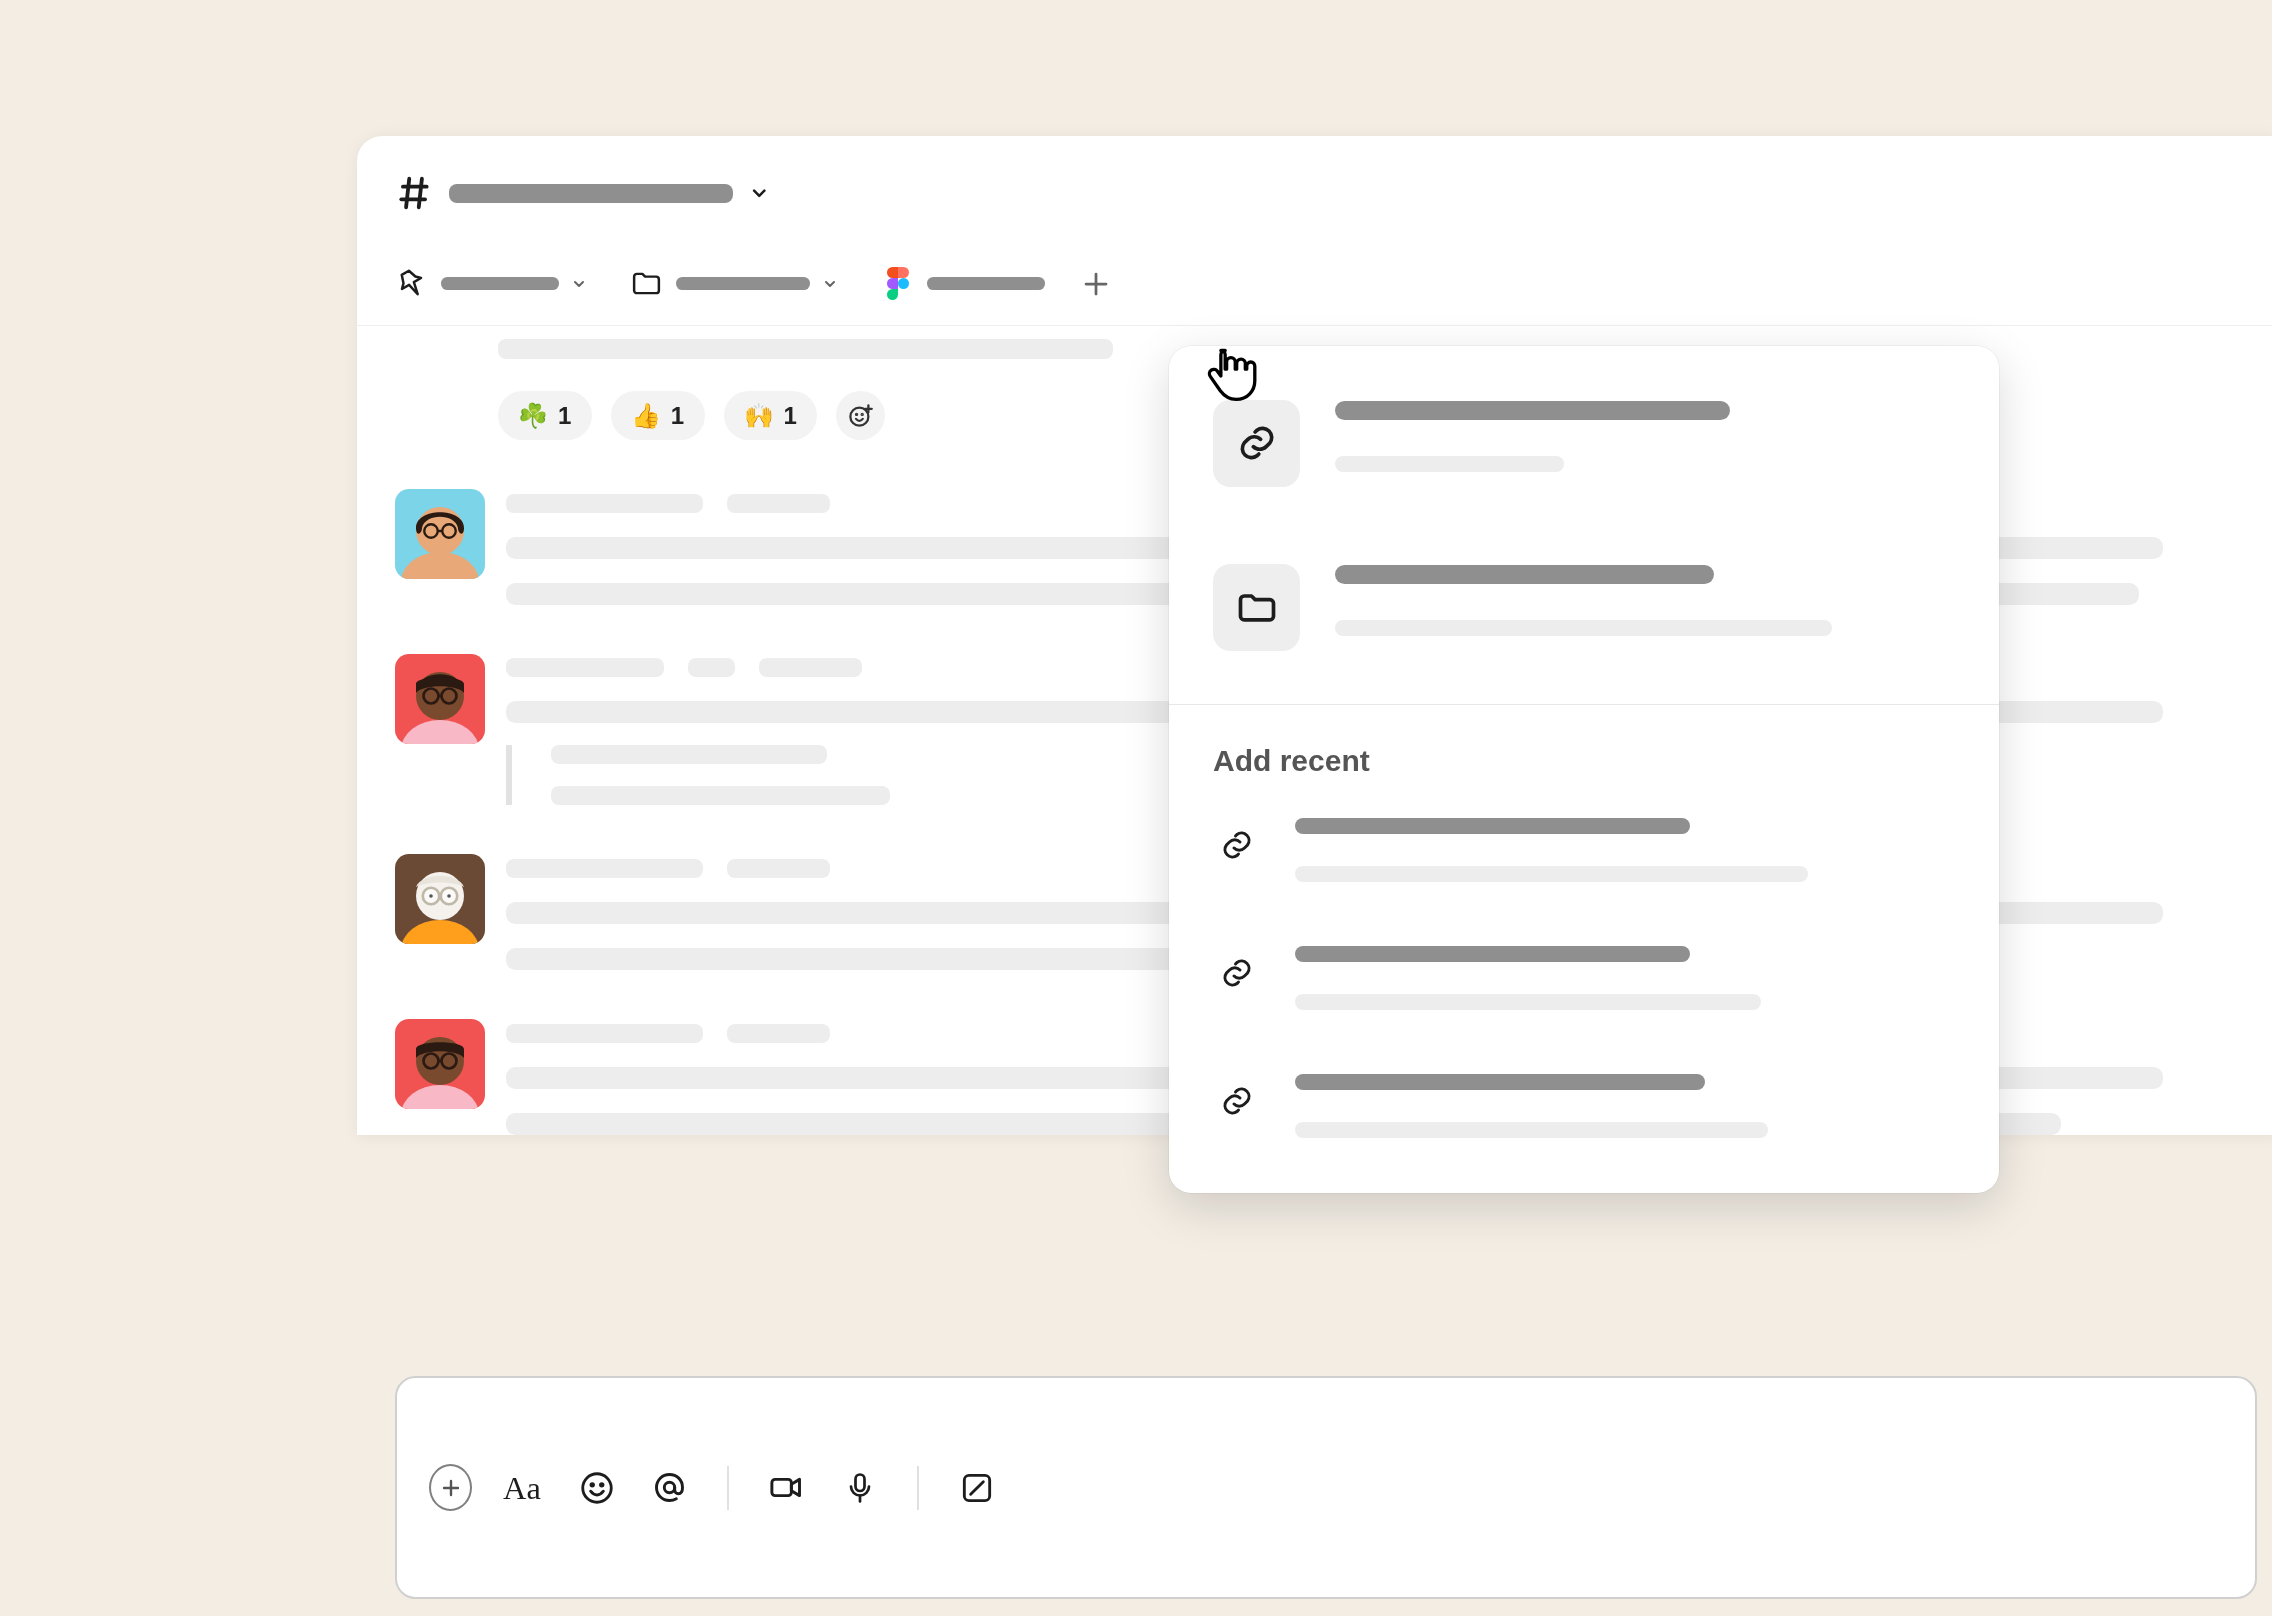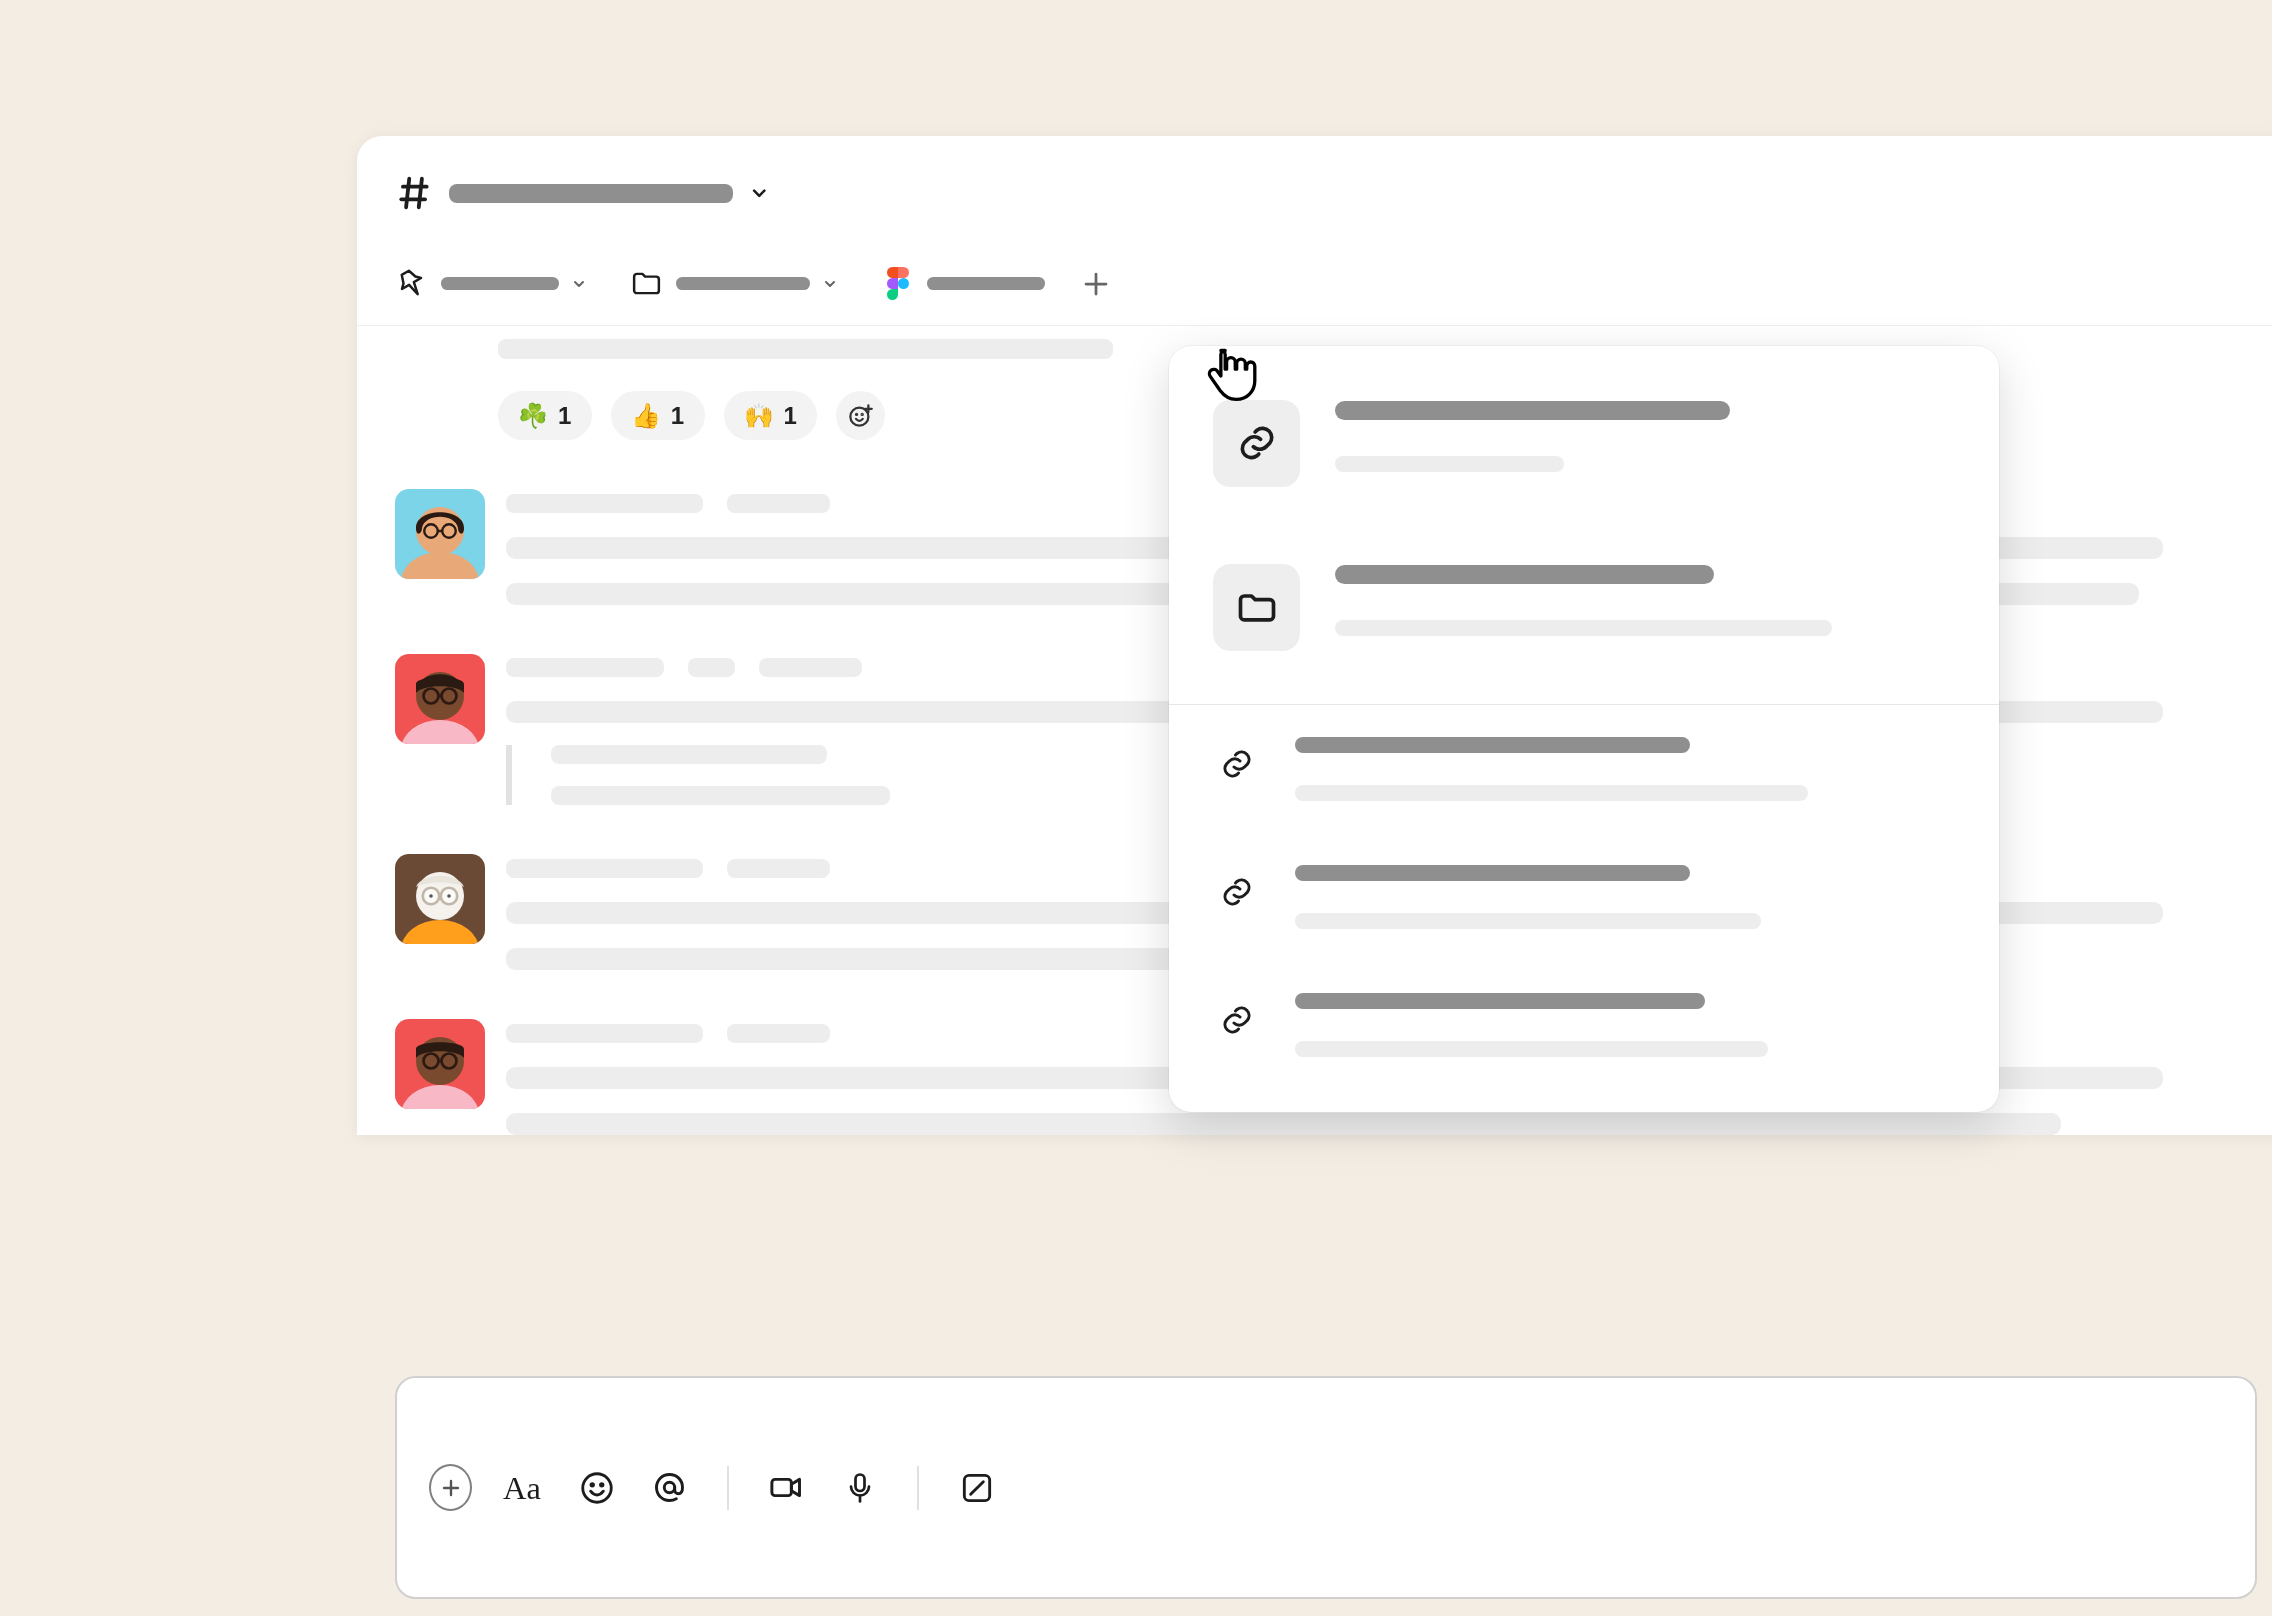--- a/index.html
+++ b/index.html
@@ -500,20 +500,21 @@
           <path d="M3 8a2 2 0 0 1 2-2h4l2 2h8a2 2 0 0 1 2 2v7a2 2 0 0 1-2 2H5a2 2 0 0 1-2-2z"></path>
         </svg>
       </div>
       <div class="popover-text">
         <div class="popover-title" style="width:379px"></div>
         <div class="popover-sub" style="width:497px"></div>
       </div>
     </div>
   </div>
   <div class="popover-divider"></div>
+  <div class="popover-heading">Add recent</div>
 
   <div class="recent-item">
     <div class="recent-icon">
       <svg viewBox="0 0 24 24" width="36" height="36" fill="none" stroke="#1d1d1d" stroke-width="2" stroke-linecap="round">
         <path d="M10 14a5 5 0 0 0 7 0l2-2a5 5 0 0 0-7-7l-1 1"></path>
           <path d="M14 10a5 5 0 0 0-7 0l-2 2a5 5 0 0 0 7 7l1-1"></path>
       </svg>
     </div>
     <div class="recent-text">
       <div class="recent-title" style="width:395px"></div>

